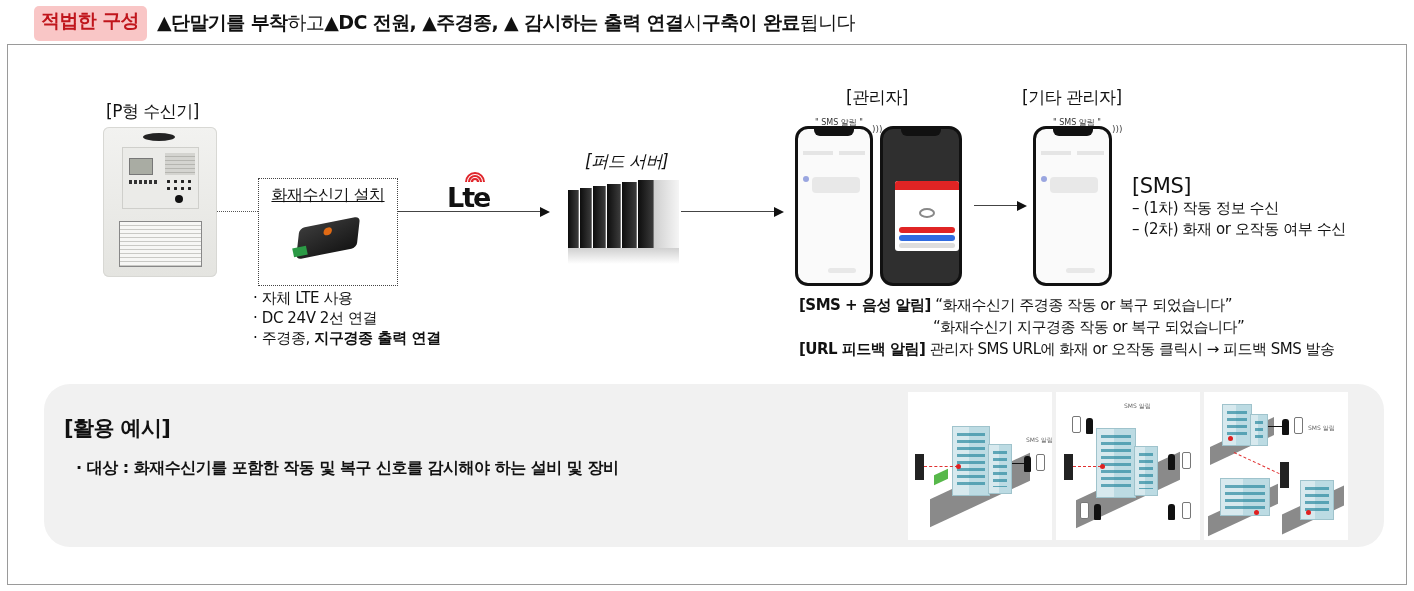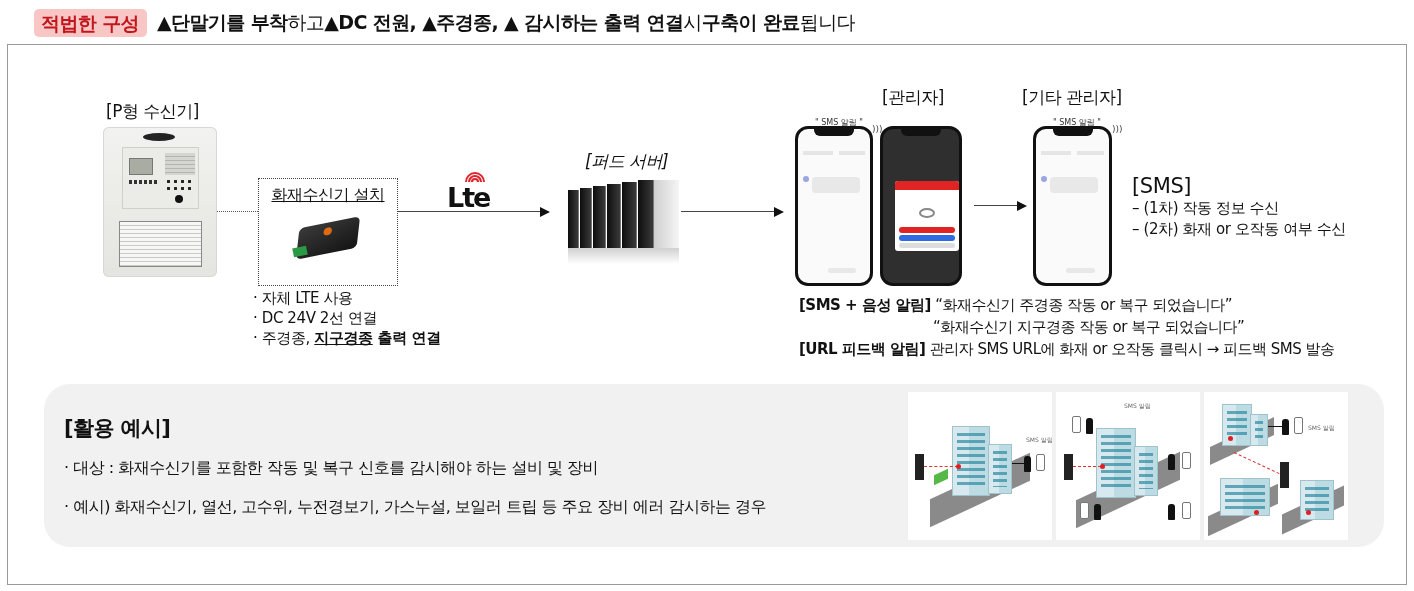--- a/index.html
+++ b/index.html
@@ -1,20 +1,20 @@
 <!DOCTYPE html>
 <html><head>
 <meta charset="utf-8">
 <style>
   * { box-sizing: border-box; margin: 0; padding: 0; }
   html, body { width: 1414px; height: 591px; background: #ffffff; overflow: hidden; }
   body { font-family: "DejaVu Sans", "Liberation Sans", sans-serif; color: #111; position: relative; }
 
   .header { position: absolute; left: 34px; top: 6px; height: 34px; display: flex; align-items: center; font-size: 19px; white-space: nowrap; letter-spacing: -0.6px; }
-  .badge { background: #f9c6c6; color: #c0161c; font-weight: bold; padding: 2px 8px 0 7px; border-radius: 5px; margin-right: 10px; }
+  .badge { background: #f9c6c6; color: #c0161c; font-weight: bold; padding: 2px 8px 7px 7px; border-radius: 5px; margin-right: 10px; }
   .header b { font-weight: bold; }
 
   .frame { position: absolute; left: 7px; top: 44px; width: 1400px; height: 541px; border: 1.5px solid #9a9a9a; }
 
   .lbl { position: absolute; font-size: 17px; white-space: nowrap; letter-spacing: -0.5px; color: #111; }
 
   
   .receiver { position: absolute; left: 103px; top: 127px; width: 114px; height: 150px; background: linear-gradient(180deg,#f2f2f0,#e4e4e0); border-radius: 6px; box-shadow: inset 0 0 0 1px #d8d8d4; }
   .receiver .cap { position: absolute; left: 40px; top: 6px; width: 32px; height: 8px; border-radius: 50%; background: #222; }
   .receiver .panel { position: absolute; left: 19px; top: 20px; width: 77px; height: 62px; background: #ebebe8; border: 1px solid #cfcfcb; }
@@ -26,21 +26,21 @@
   .receiver .plate { position: absolute; left: 16px; top: 94px; width: 83px; height: 46px; background: #f7f7f5; border: 1px solid #888; background-image: repeating-linear-gradient(180deg,transparent 0 3px,#c9c9c5 3px 4px); }
 
   .dotted-h { position: absolute; border-top: 1.5px dotted #555; }
   .gateway-box { position: absolute; left: 258px; top: 178px; width: 140px; height: 108px; border: 1.5px dotted #444; }
   .gateway-title { position: absolute; left: 0; right: 0; top: 6px; text-align: center; font-size: 16px; text-decoration: underline; letter-spacing: -0.5px; }
   .device { position: absolute; left: 40px; top: 43px; width: 58px; height: 32px; background: linear-gradient(160deg,#3a3a3a,#141414); border-radius: 5px; transform: skewX(-18deg) rotate(-12deg); }
   .device .dot { position: absolute; left: 24px; top: 5px; width: 8px; height: 8px; border-radius: 50%; background: #e06a14; }
   .terminal { position: absolute; left: 34px; top: 68px; width: 14px; height: 9px; background: #2b9a45; transform: rotate(-12deg); }
 
   .bullets { position: absolute; left: 253px; top: 288px; font-size: 15px; line-height: 20px; letter-spacing: -0.4px; }
-  .bullets .u { text-decoration: underline; font-weight: bold; }
+  .bullets .u { font-weight: bold; }
   .bullets .b { font-weight: bold; }
 
   .line { position: absolute; height: 0; border-top: 1.5px solid #444; }
   .arrowhead { position: absolute; width: 0; height: 0; border-top: 5px solid transparent; border-bottom: 5px solid transparent; border-left: 10px solid #111; }
 
   .lte { position: absolute; left: 447px; top: 164px; width: 60px; height: 50px; }
   .lte .waves { position: absolute; left: 17px; top: 0; width: 22px; height: 22px; }
   .lte .txt { position: absolute; left: 0; top: 18px; font-family: "DejaVu Sans", sans-serif; font-size: 27px; font-weight: bold; letter-spacing: -2px; color: #111; }
 
   .server { position: absolute; left: 568px; top: 178px; width: 111px; height: 70px; }
@@ -66,21 +66,21 @@
 
   .sms-info { position: absolute; left: 1132px; top: 174px; font-size: 15px; line-height: 21px; letter-spacing: -0.4px; white-space: nowrap; }
   .sms-info .h { font-size: 21px; line-height: 24px; }
 
   .alert-text { position: absolute; left: 799px; top: 294px; font-size: 15px; line-height: 22px; letter-spacing: -0.5px; white-space: nowrap; }
   .alert-text b { font-weight: bold; }
   .alert-text .indent { padding-left: 134px; }
 
   .usage { position: absolute; left: 44px; top: 384px; width: 1340px; height: 163px; background: #f1f1f1; border-radius: 26px; }
   .usage-title { position: absolute; left: 20px; top: 30px; font-size: 21px; font-weight: bold; letter-spacing: -0.6px; }
-  .usage-line { position: absolute; left: 20px; font-size: 16px; letter-spacing: -0.5px; white-space: nowrap; }
+  .usage-line { position: absolute; left: 32px; font-size: 16px; letter-spacing: -0.5px; white-space: nowrap; font-weight: bold; }
   .illus { position: absolute; top: 8px; width: 144px; height: 148px; background: #fff; overflow: hidden; }
   .bldg { position: absolute; background: linear-gradient(90deg,#d7e9ee 0 45%,#bcdbe3 45%); border: 1px solid #9fc3cc; }
   .bldg::after { content: ""; position: absolute; left: 4px; right: 4px; top: 6px; bottom: 6px; background: repeating-linear-gradient(180deg,#2b8aa0 0 3px,transparent 3px 7px); opacity: 0.7; }
   .ground { position: absolute; background: #8a8a8a; transform: skewY(-25deg); }
   .grass { position: absolute; background: #57b84a; transform: skewY(-25deg); }
   .cabinet { position: absolute; width: 9px; height: 26px; background: #222; }
   .person { position: absolute; width: 7px; height: 16px; background: #111; border-radius: 3px 3px 1px 1px; }
   .mini-phone { position: absolute; width: 9px; height: 17px; border: 1px solid #777; border-radius: 2px; background: #fff; }
   .redline { position: absolute; height: 0; border-top: 1px dashed #e03030; }
   .blackline { position: absolute; height: 0; border-top: 1.5px solid #111; transform-origin: left center; }
@@ -151,21 +151,21 @@
   <div class="rack" style="left:39px; width:14px; height:64px; top:6px;"></div>
   <div class="rack" style="left:54px; width:15px; height:66px; top:4px;"></div>
   <div class="rack" style="left:70px; width:16px; height:68px; top:2px;"></div>
   <div class="rack side" style="left:86px; width:25px; height:68px; top:2px;"></div>
   <div class="reflect"></div>
 </div>
 
 <div class="line" style="left:681px; top:211px; width:94px;"></div>
 <div class="arrowhead" style="left:774px; top:207px;"></div>
 
-<div class="lbl" style="left:846px; top:86px;margin-left:36px;">[관리자]</div>
+<div class="lbl" style="left:846px; top:86px;">[관리자]</div>
 <div class="sms-tag" style="left:815px; top:117px;">" SMS 알림 "</div>
 <div class="wifi" style="left:872px; top:124px;">)))</div>
 <div class="phone" style="left:795px; top:126px; width:78px; height:160px;">
   <div class="notch"></div>
   <div class="bar"></div>
   <div class="avatar"></div>
   <div class="bubble"></div>
   <div class="inputbar"></div>
 </div>
 <div class="phone dark" style="left:880px; top:126px; width:82px; height:160px;">
@@ -201,21 +201,20 @@
 
 <div class="alert-text">
   <div><b>[SMS + 음성 알림]</b><span> “화재수신기 주경종 작동 or 복구 되었습니다”</span></div>
   <div class="indent"><span>“화재수신기 지구경종 작동 or 복구 되었습니다”</span></div>
   <div><b>[URL 피드백 알림]</b><span> 관리자 SMS URL에 화재 or 오작동 클릭시 → 피드백 SMS 발송</span></div>
 </div>
 
 <div class="usage">
   <div class="usage-title">[활용 예시]</div>
   <div class="usage-line" style="top:74px;">· 대상 : 화재수신기를 포함한 작동 및 복구 신호를 감시해야 하는 설비 및 장비</div>
-  <div class="usage-line" style="top:113px;">· 예시) 화재수신기, 열선, 고수위, 누전경보기, 가스누설, 보일러 트립 등 주요 장비 에러 감시하는 경우</div>
 
   <div class="illus" style="left:864px;">
     <div class="ground" style="left:22px; top:84px; width:100px; height:28px;"></div>
     <div class="grass" style="left:26px; top:80px; width:14px; height:10px;"></div>
     <div class="bldg" style="left:44px; top:34px; width:38px; height:70px;"></div>
     <div class="bldg" style="left:80px; top:52px; width:24px; height:50px;"></div>
     <div class="cabinet" style="left:7px; top:62px;"></div>
     <div class="redline" style="left:16px; top:74px; width:34px;"></div>
     <div class="reddot" style="left:48px; top:72px;"></div>
     <div class="blackline" style="left:104px; top:71px; width:12px;"></div>

